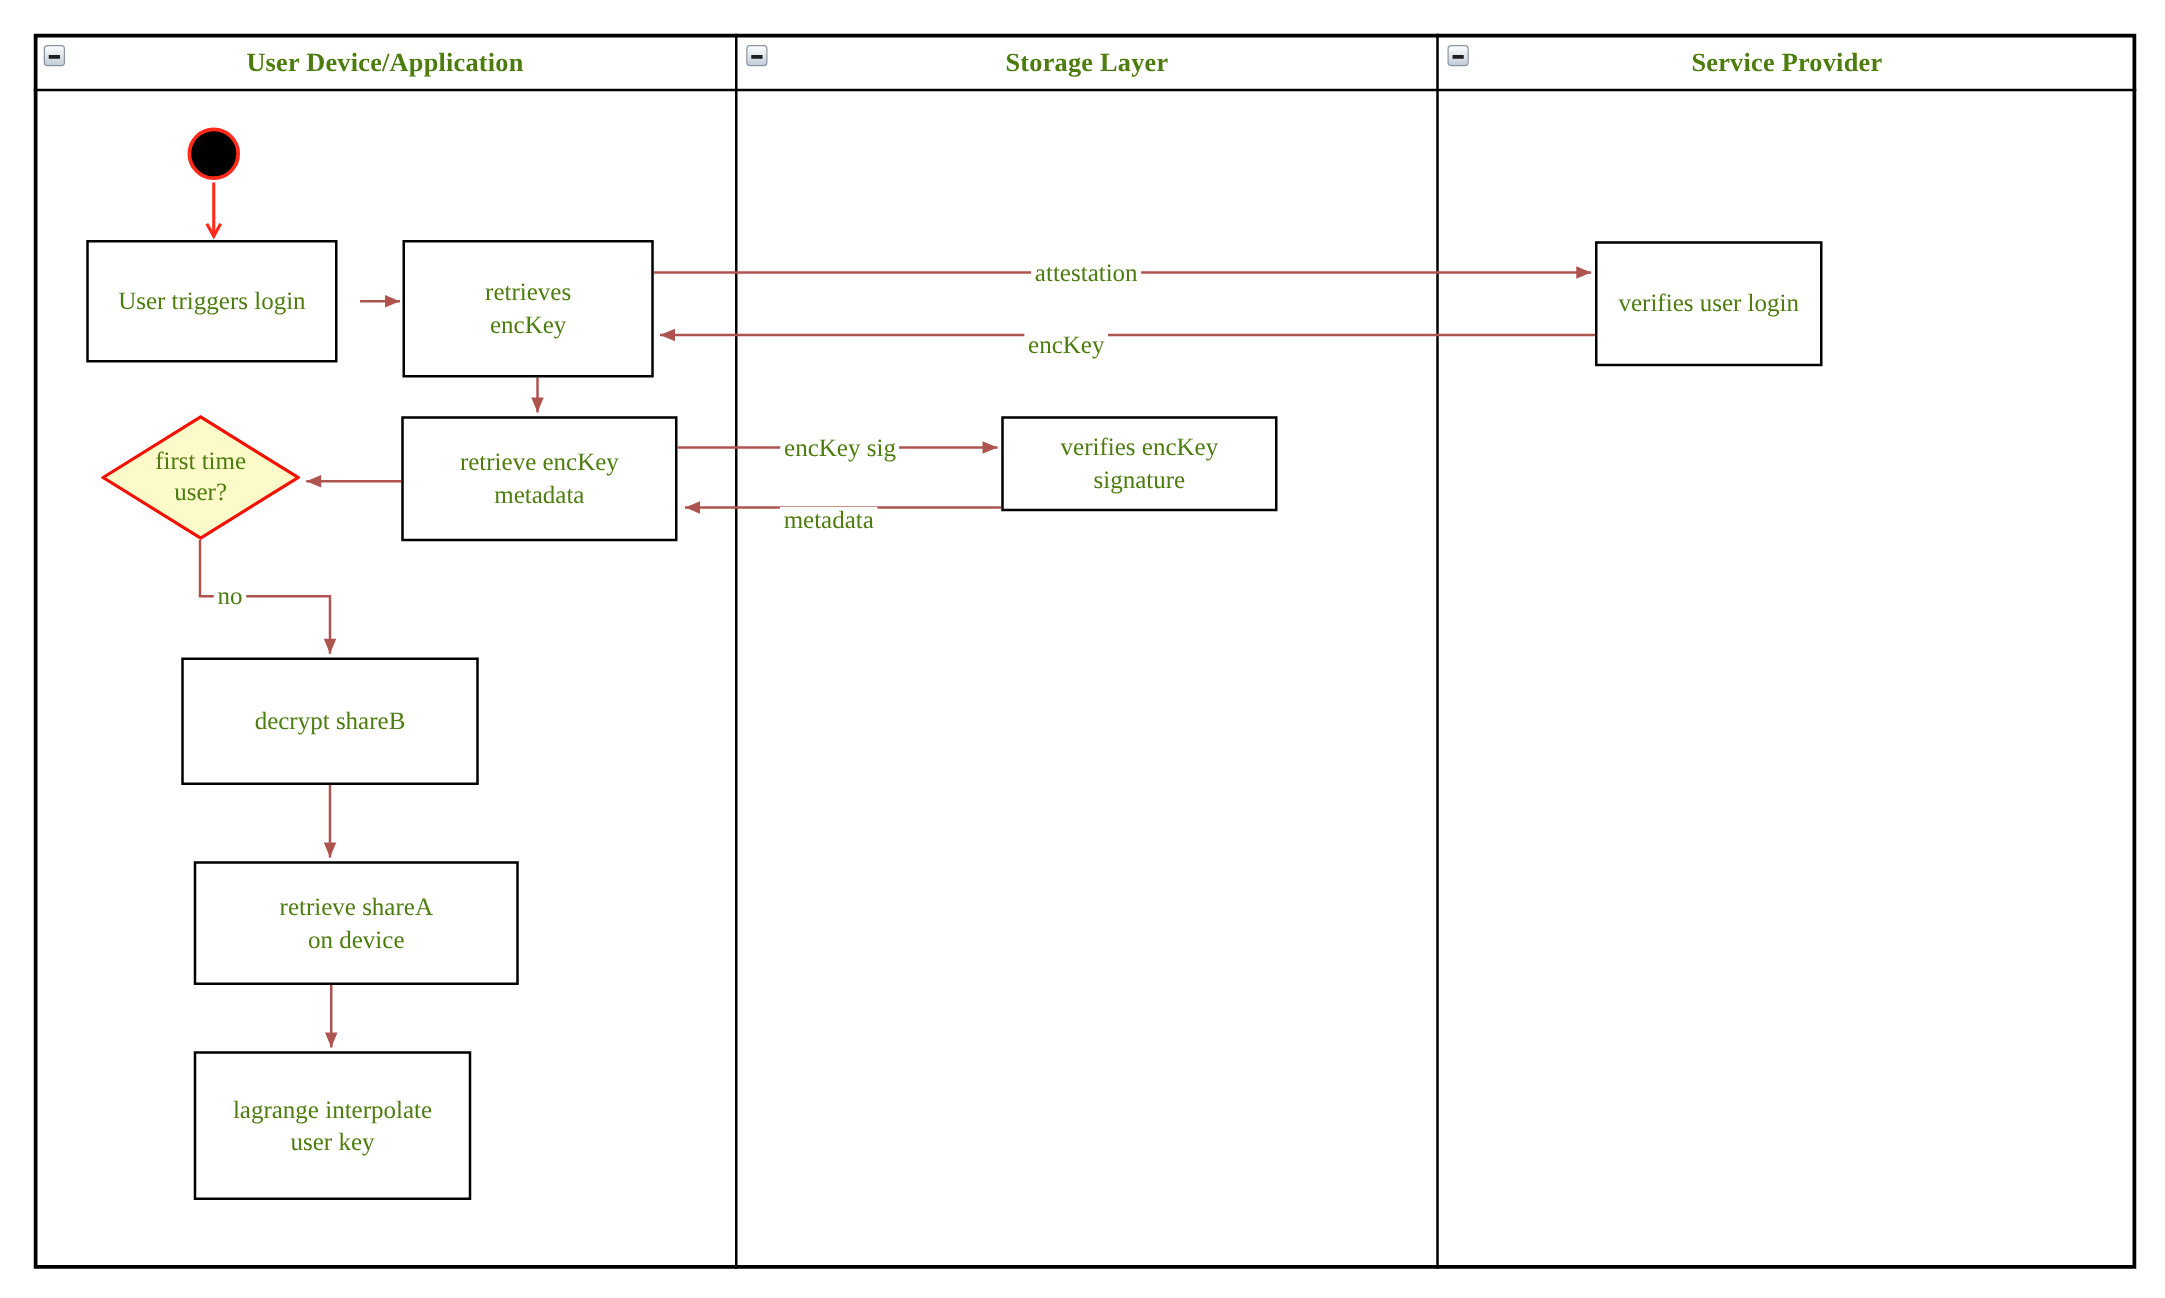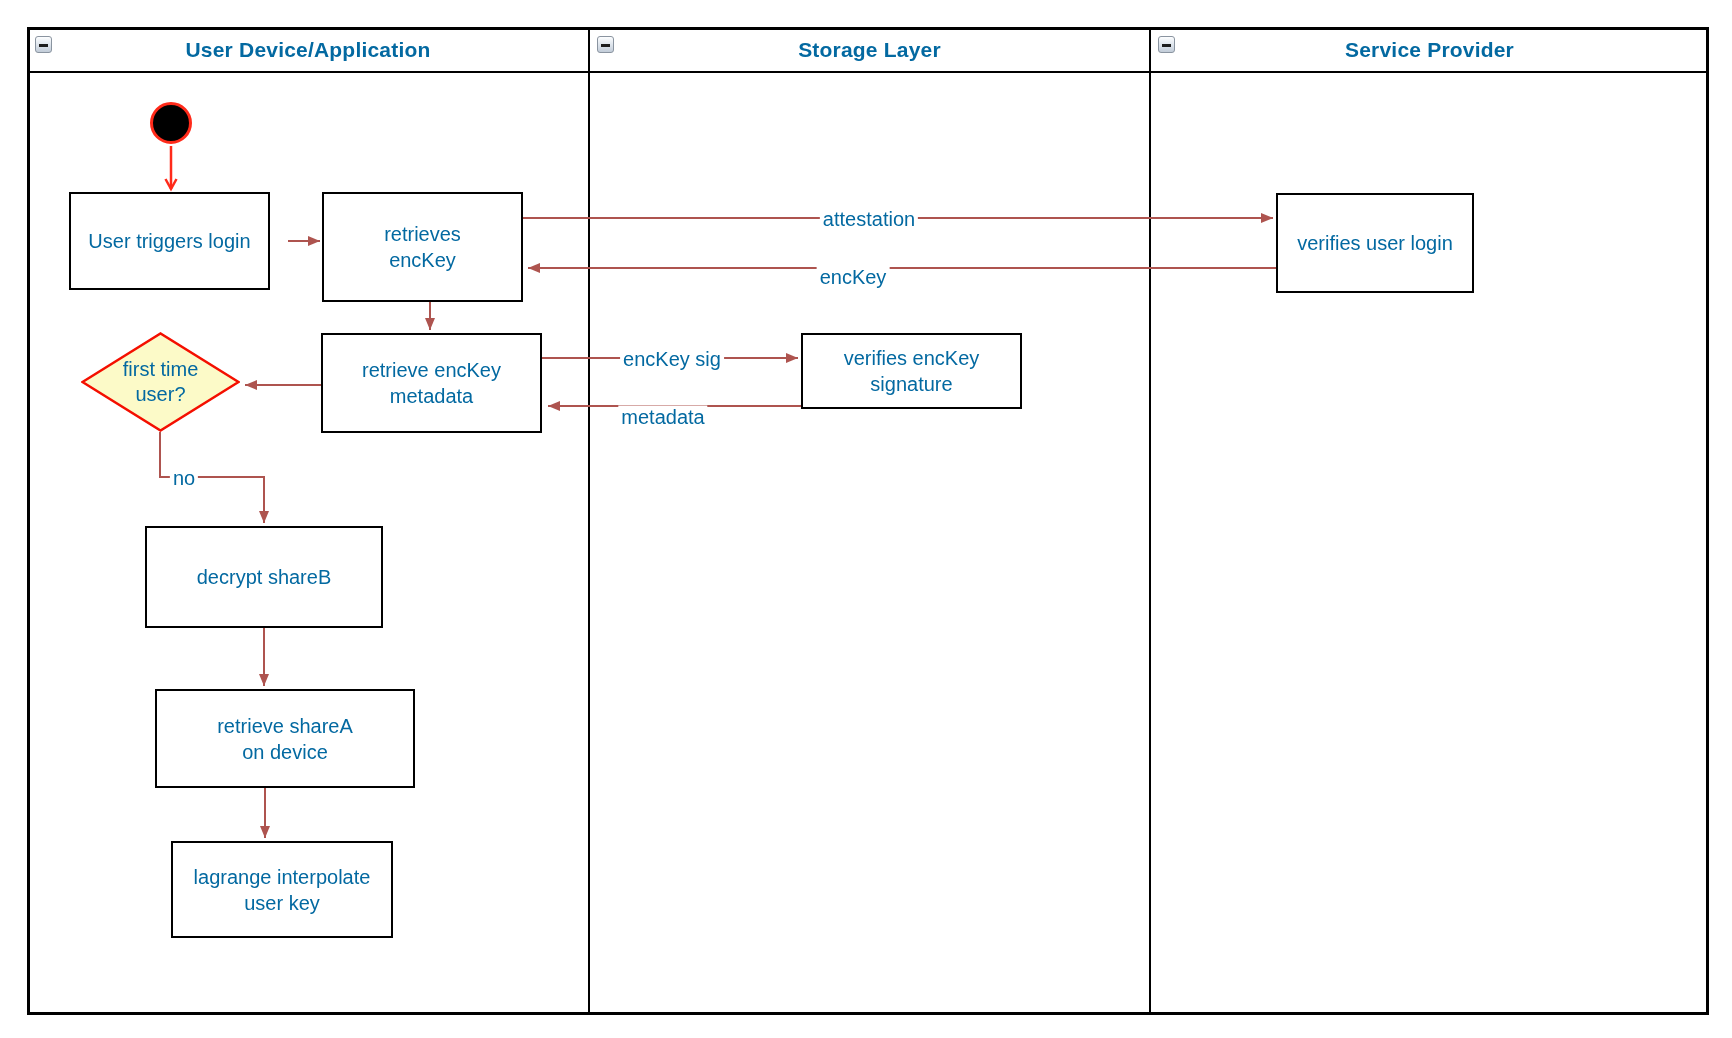--- a/index.html
+++ b/index.html
@@ -5,21 +5,21 @@
   :root{
     --arrow:#AE544F;
     --red:#FF2A1A;
     --diamond-fill:#FCFAC8;
     --diamond-stroke:#F40F00;
     --frame:#000000;
   }
   html,body{margin:0;padding:0;background:#ffffff;}
   .canvas{
     position:relative;width:1732px;height:1038px;background:#ffffff;overflow:hidden;
-    font-family:Liberation Sans, sans-serif;color:#0369a1;
+    font-family:Liberation Serif, serif;color:#4d7c0f;
   }
   .pool-frame{
     position:absolute;left:27px;top:27px;width:1682px;height:988px;
     border:3px solid var(--frame);box-sizing:border-box;background:transparent;
   }
   .header-underline{
     position:absolute;left:27px;top:71px;width:1682px;height:2px;background:var(--frame);
   }
   .lane-divider{
     position:absolute;top:27px;width:2px;height:988px;background:var(--frame);
@@ -107,21 +107,21 @@
 
   <div class="initial-node"></div>
 
   <div class="node" style="left:69px;top:192px;width:201px;height:98px;">
     <span>User triggers login</span>
   </div>
   <div class="node" style="left:322px;top:192px;width:201px;height:110px;text-align:center;">
     <span>retrieves
 encKey</span>
   </div>
-  <div class="node" style="left:1276px;top:193px;width:198px;height:100px;">
+  <div class="node" style="left:1276px;top:193px;width:182px;height:100px;">
     <span>verifies user login</span>
   </div>
   <div class="node" style="left:321px;top:333px;width:221px;height:100px;">
     <span>retrieve encKey
 metadata</span>
   </div>
   <div class="node" style="left:801px;top:333px;width:221px;height:76px;">
     <span>verifies encKey
 signature</span>
   </div>
@@ -134,21 +134,21 @@
 user?</span>
   </div>
 
   <div class="node" style="left:145px;top:526px;width:238px;height:102px;">
     <span>decrypt shareB</span>
   </div>
   <div class="node" style="left:155px;top:689px;width:260px;height:99px;">
     <span>retrieve shareA
 on device</span>
   </div>
-  <div class="node" style="left:171px;top:841px;width:222px;height:97px;">
+  <div class="node" style="left:155px;top:841px;width:222px;height:119px;">
     <span>lagrange interpolate
 user key</span>
   </div>
 
   <div class="edge-label" style="left:869px;top:219px;">attestation</div>
   <div class="edge-label" style="left:853px;top:277px;">encKey</div>
   <div class="edge-label" style="left:672px;top:359px;">encKey sig</div>
   <div class="edge-label" style="left:663px;top:417px;">metadata</div>
   <div class="edge-label" style="left:184px;top:478px;">no</div>
 

